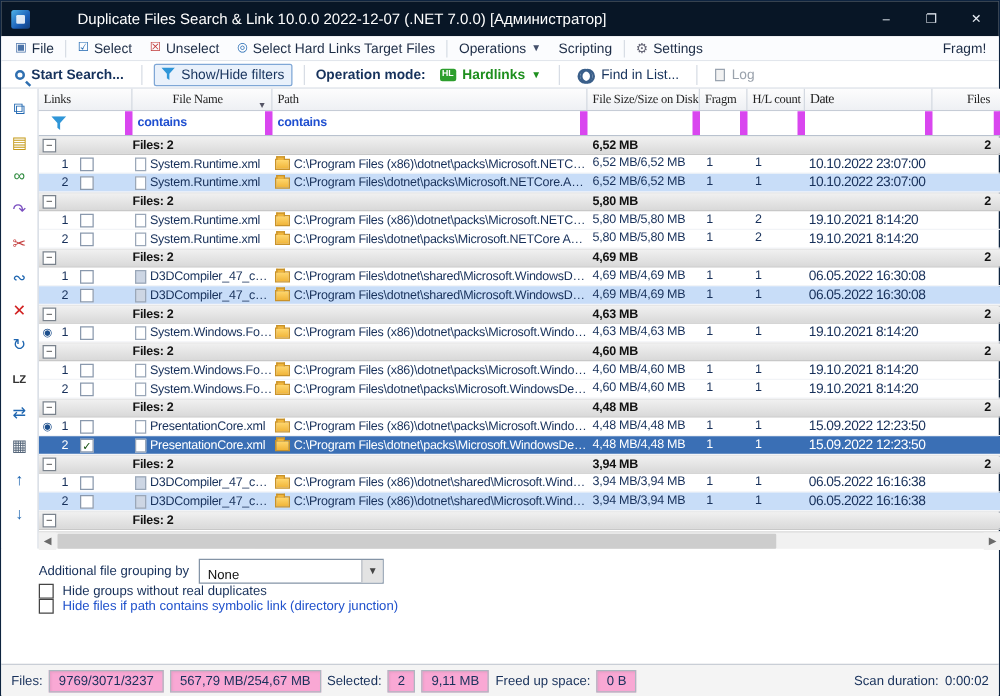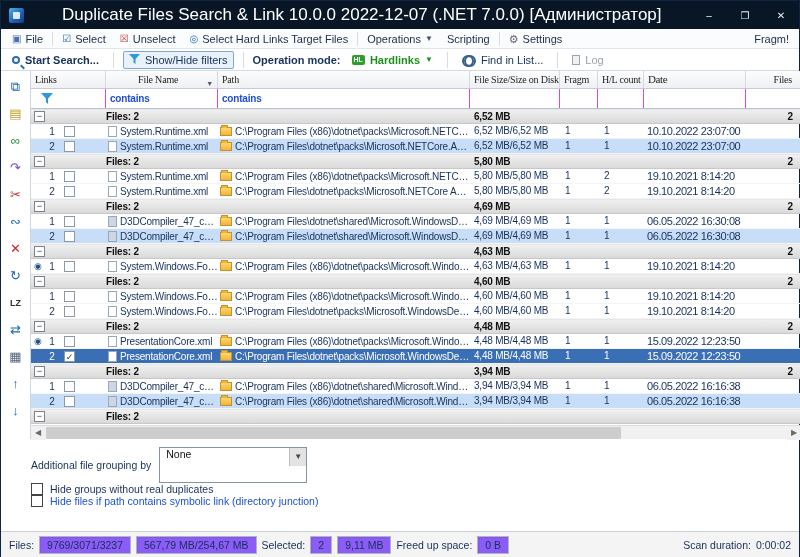--- a/index.html
+++ b/index.html
@@ -5,21 +5,21 @@
   * { margin:0; padding:0; box-sizing:border-box; }
   html,body { width:800px; height:557px; overflow:hidden; }
   body { font-family:"Liberation Sans", sans-serif; background:#fff; }
   .window { width:800px; height:557px; display:flex; flex-direction:column; border:1px solid #0e2440; background:#fff; }
 
   
   .titlebar { height:28px; background:#081626; color:#fff; display:flex; align-items:center; flex:0 0 28px; }
   .app-icon { width:15px; height:15px; margin:0 7px 0 8px; border-radius:2px;
               background:linear-gradient(135deg,#4fb3e8,#1b5fb8 60%,#123d7a); position:relative; }
   .app-icon::after { content:""; position:absolute; left:4px; top:4px; width:7px; height:7px; background:#fff; border-radius:1px; opacity:.85; }
-  .title-text { font-size:17px; white-space:nowrap; overflow:hidden;padding-left:31px; }
+  .title-text { font-size:12px; white-space:nowrap; overflow:hidden;padding-left:31px; }
   .win-btns { margin-left:auto; display:flex; height:100%; }
   .win-btn { width:36px; height:100%; display:flex; align-items:center; justify-content:center; font-size:10px; color:#e8eef5; cursor:default; }
 
   
   .menubar { height:20px; flex:0 0 20px; background:#fbfcfe; border-bottom:1px solid #e2e6ec; display:flex; align-items:center; font-size:11px; color:#1c2c46; padding-left:4px; }
   .menu-item { display:flex; align-items:center; gap:4px; padding:2px 7px; white-space:nowrap; }
   .mi { font-size:10px; line-height:10px; }
   .msep { width:1px; height:14px; background:#d8dde5; margin:0 2px; }
   .menu-help { margin-left:auto; padding:2px 10px; }
   .dd { font-size:8px; color:#44506a; }
@@ -56,21 +56,21 @@
   .c.hl    { width:46px; flex:0 0 46px; padding-left:6px; }
   .c.date  { width:102px; flex:0 0 102px; padding-left:3px; letter-spacing:-0.4px; font-size:11px; }
   .c.files { width:55px; flex:0 0 55px; text-align:right; padding-right:8px; }
 
   .thead { height:18px; flex:0 0 18px; display:flex; background:linear-gradient(#fdfdfd,#eef0f4); border-bottom:1px solid #c6ccd6; font-size:10px; color:#222; letter-spacing:-0.2px;font-family:Liberation Serif, serif; }
   .thead .c { border-right:1px solid #d4d9e1; line-height:17px; padding-left:4px; }
   .thead .c.links,.thead .c.name,.thead .c.path { display:block; }
   .sort { float:right; font-size:7px; color:#556; margin:5px 4px 0 0; }
 
   .filter-row { height:20px; flex:0 0 20px; display:flex; background:#fff; border-bottom:1px solid #b9c2cf; align-items:stretch; }
-  .filter-row .c { border-right:1px solid #d946ef; display:flex; align-items:center; padding-left:4px; }
+  .filter-row .c { border-right:6px solid #d946ef; display:flex; align-items:center; padding-left:4px; }
   .contains { color:#1f4fd0; font-weight:bold; font-size:10px; }
   .funnel { margin-left:6px; }
 
   .tbody { flex:1 1 auto; overflow:hidden; }
   .trow { height:15px; display:flex; font-size:10px; color:#17305a; align-items:stretch; border-bottom:1px solid #f2f4f7; }
   .trow .c { display:flex; align-items:center; }
   .trow .c.size,.trow .c.fragm,.trow .c.hl,.trow .c.date,.trow .c.files { display:block; line-height:14px; }
   .trow.group { background:linear-gradient(#f0f0f0,#d9d9d9); color:#111; border-bottom:1px solid #c8c8c8; border-top:1px solid #e6e6e6; }
   .gb { font-weight:bold; }
   .trow.hilite { background:#c8ddf8; }
@@ -88,29 +88,29 @@
   .fname,.ptext { overflow:hidden; text-overflow:ellipsis; white-space:nowrap; }
 
   .hscroll { height:14px; flex:0 0 14px; background:#f1f1f1; border-top:1px solid #dcdcdc; display:flex; align-items:center; position:relative; }
   .harrow { width:14px; height:14px; text-align:center; font-size:8px; line-height:14px; color:#6a6a6a; background:#f1f1f1; }
   .harrow.right { position:absolute; right:0; }
   .hthumb { position:absolute; left:15px; width:575px; top:1px; height:12px; background:#cdcdcd; border-radius:1px; }
 
   
   .bottom-panel { flex:0 0 92px; background:#fff; padding:8px 0 0 30px; font-size:10.5px; color:#17305a; }
   .group-row { display:flex; align-items:center; gap:8px; }
-  .select { width:148px; height:36px; border:1px solid #8494a6; background:#fff; display:flex; align-items:flex-start; position:relative; padding-left:6px; font-size:10.5px; color:#111; }
+  .select { width:148px; height:20px; border:1px solid #8494a6; background:#fff; display:flex; align-items:flex-end; position:relative; padding-left:6px; font-size:10.5px; color:#111; }
   .select .arrow { position:absolute; right:0; top:0; width:17px; height:18px; background:#e3e3e3; border-left:1px solid #b9bec6; text-align:center; font-size:8px; line-height:18px; color:#444; }
   .opt-row { display:flex; align-items:center; gap:7px; }
   .opt-box { width:12px; height:12px; border:1px solid #444; background:#fff; }
   .opt-blue { color:#1f51cc; }
 
   
   .statusbar { flex:0 0 27px; border-top:1px solid #c9ced6; background:#f4f4f4; display:flex; align-items:center; gap:5px; padding:0 8px; font-size:10.5px; color:#17305a; }
-  .seg { border:1px solid #aeb6c0; background:#8b5cf6; padding:2px 7px; box-shadow:inset 1px 1px 2px rgba(0,0,0,0.07); white-space:nowrap; }
+  .seg { border:1px solid #aeb6c0; background:#f9a8d4; padding:2px 7px; box-shadow:inset 1px 1px 2px rgba(0,0,0,0.07); white-space:nowrap; }
   .scan { margin-left:auto; display:flex; gap:5px; align-items:center; }
 </style>
 </head>
 <body>
 
 <div class="window">
 
   <div class="titlebar">
     <div class="app-icon"></div>
     <div class="title-text">Duplicate Files Search &amp; Link 10.0.0 2022-12-07 (.NET 7.0.0) [Администратор]</div>

